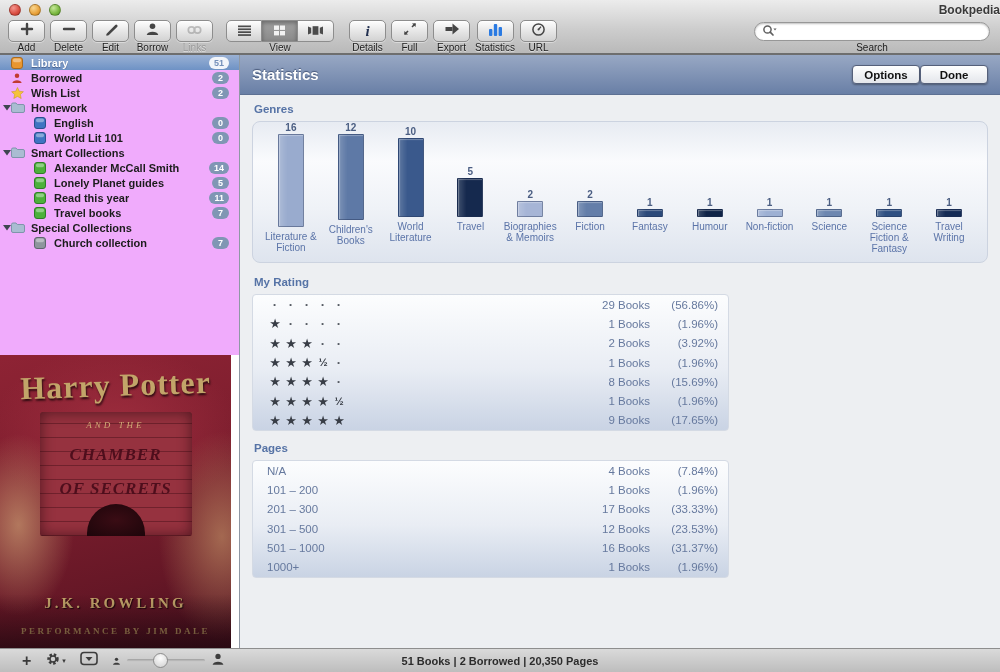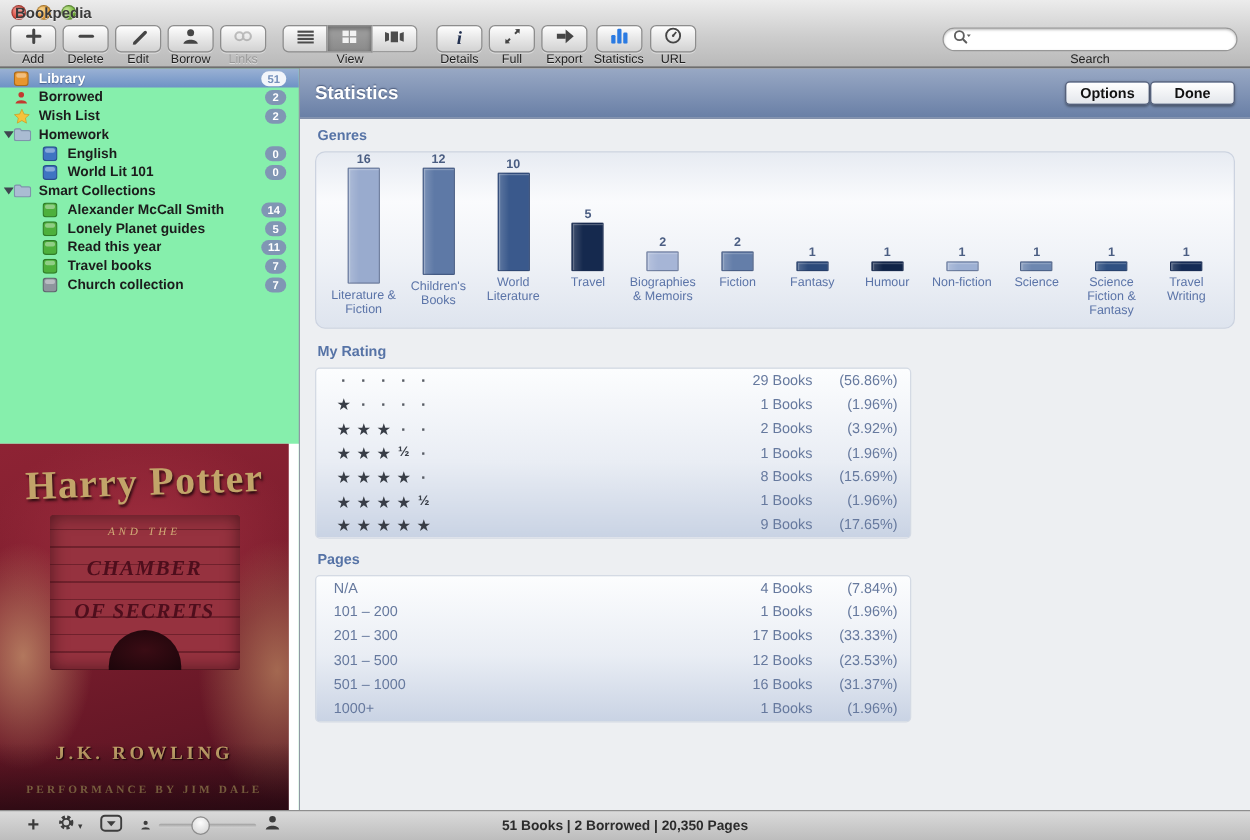--- a/index.html
+++ b/index.html
@@ -8,21 +8,21 @@
   .window { width:1000px; height:672px; display:flex; flex-direction:column; }
 
   
   .chrome { background:linear-gradient(#ececec, #cdcdcd 55%, #b9b9b9); border-bottom:2px solid #6e6e6e; }
   .titlebar { height:19px; position:relative; display:flex; align-items:center; }
   .traffic { display:flex; gap:8px; padding-left:9px; }
   .light { width:12px; height:12px; border-radius:50%; border:1px solid rgba(0,0,0,.25); }
   .light.red { background:radial-gradient(circle at 35% 30%, #f3968f, #da4f43 60%, #b83428); }
   .light.yellow { background:radial-gradient(circle at 35% 30%, #f8d68f, #e9a23b 60%, #c27d1c); }
   .light.green { background:radial-gradient(circle at 35% 30%, #c6e79a, #7ab840 60%, #55912a); }
-  .win-title { position:absolute; left:12px; right:0; text-align:left; font-size:12px; font-weight:bold; color:#3a3a3a; text-shadow:0 1px 0 rgba(255,255,255,.6); }
+  .win-title { position:absolute; left:12px; right:0; text-align:right; font-size:12px; font-weight:bold; color:#3a3a3a; text-shadow:0 1px 0 rgba(255,255,255,.6); }
 
   .toolbar { height:34px; display:flex; align-items:flex-start; padding:1px 10px 0 8px; }
   .tb-item { display:flex; flex-direction:column; align-items:center; margin-right:5px; }
   .tb-btn { width:37px; height:22px; border:1px solid #8d8d8d; border-radius:5px;
             background:linear-gradient(#fefefe, #e9e9e9 45%, #d2d2d2);
             box-shadow:inset 0 1px 0 rgba(255,255,255,.9), 0 1px 0 rgba(255,255,255,.4);
             display:flex; align-items:center; justify-content:center; cursor:default; }
   .tb-label { font-size:10px; color:#1d1d1d; margin-top:0px; text-shadow:0 1px 0 rgba(255,255,255,.5); }
   .tb-item.disabled .tb-label { color:#9a9a9a; }
   .tb-item.disabled .tb-btn svg { opacity:.45; }
@@ -37,21 +37,21 @@
   .spacer { flex:1; }
   .search-wrap { display:flex; flex-direction:column; align-items:center; margin-top:2px; }
   .search-pill { width:236px; height:19px; border-radius:10px; border:1px solid #979797; background:#fff;
                  box-shadow:inset 0 1px 2px rgba(0,0,0,.25); display:flex; align-items:center; padding:0 7px; }
   .search-label { font-size:10px; color:#1d1d1d; margin-top:1px; }
 
   
   .content { flex:1; display:flex; min-height:0; }
 
   
-  .sidebar { width:240px; background:#86efac; border-right:1px solid #8f98a4; position:relative; flex-shrink:0; }
+  .sidebar { width:240px; background:#f0abfc; border-right:1px solid #8f98a4; position:relative; flex-shrink:0; }
   .srow { height:15px; display:flex; align-items:center; font-size:11px; font-weight:bold; color:#1c1c1c; cursor:default; }
   .srow .disc { width:11px; padding-left:3px; display:flex; align-items:center; flex-shrink:0; }
   .srow .ind { flex-shrink:0; }
   .srow .sicon { width:15px; display:flex; align-items:center; margin-right:5px; flex-shrink:0; }
   .srow .slabel { white-space:nowrap; overflow:hidden; }
   .sbadge { margin-left:auto; margin-right:10px; background:#8096b4; color:#fff; font-size:9px; font-weight:bold;
             border-radius:8px; padding:0 5px; height:12px; line-height:12px; min-width:17px; text-align:center; flex-shrink:0; }
   .srow.selected { background:linear-gradient(#9ab1d4, #6e92c5); color:#fff; text-shadow:0 1px 1px rgba(25,45,90,.55); }
   .srow.selected .sbadge { background:#f2f5fa; color:#7590ba; text-shadow:none; }
 
@@ -440,20 +440,34 @@
             <span class="disc"></span>
             <span class="ind" style="width:23px"></span>
             <span class="sicon">
               <svg width="12" height="12" viewBox="0 0 12 12">
                 <rect x="0.5" y="0.5" width="11" height="11" rx="2.5" fill="#4db03c" stroke="#2f7c28"></rect>
                 <rect x="2" y="1.6" width="8" height="3.6" rx="1.6" fill="rgba(255,255,255,.38)"></rect>
               </svg>
             </span>
             <span class="slabel">Travel books</span>
             <span class="sbadge">7</span>
+          </div>
+          <div class="srow">
+            <span class="disc">
+              <svg width="8" height="7" viewBox="0 0 8 7">
+                <polygon points="0,1 8,1 4,6.5" fill="#3f4550"></polygon>
+              </svg>
+            </span>
+            <span class="ind" style="width:0px"></span>
+            <span class="sicon">
+              <svg width="14" height="11" viewBox="0 0 14 11">
+                <path d="M0.5 2.5 a1.5 1.5 0 0 1 1.5 -1.5 h3 l1.3 1.5 h5.7 a1.5 1.5 0 0 1 1.5 1.5 v5 a1.5 1.5 0 0 1 -1.5 1.5 h-10 a1.5 1.5 0 0 1 -1.5 -1.5 Z" fill="#aabcd2" stroke="#7f94ab"></path>
+              </svg>
+            </span>
+            <span class="slabel">Special Collections</span>
           </div>
           <div class="srow">
             <span class="disc"></span>
             <span class="ind" style="width:23px"></span>
             <span class="sicon">
               <svg width="12" height="12" viewBox="0 0 12 12">
                 <rect x="0.5" y="0.5" width="11" height="11" rx="2.5" fill="#8e959d" stroke="#5f666e"></rect>
                 <rect x="2" y="1.6" width="8" height="3.6" rx="1.6" fill="rgba(255,255,255,.38)"></rect>
               </svg>
             </span>

